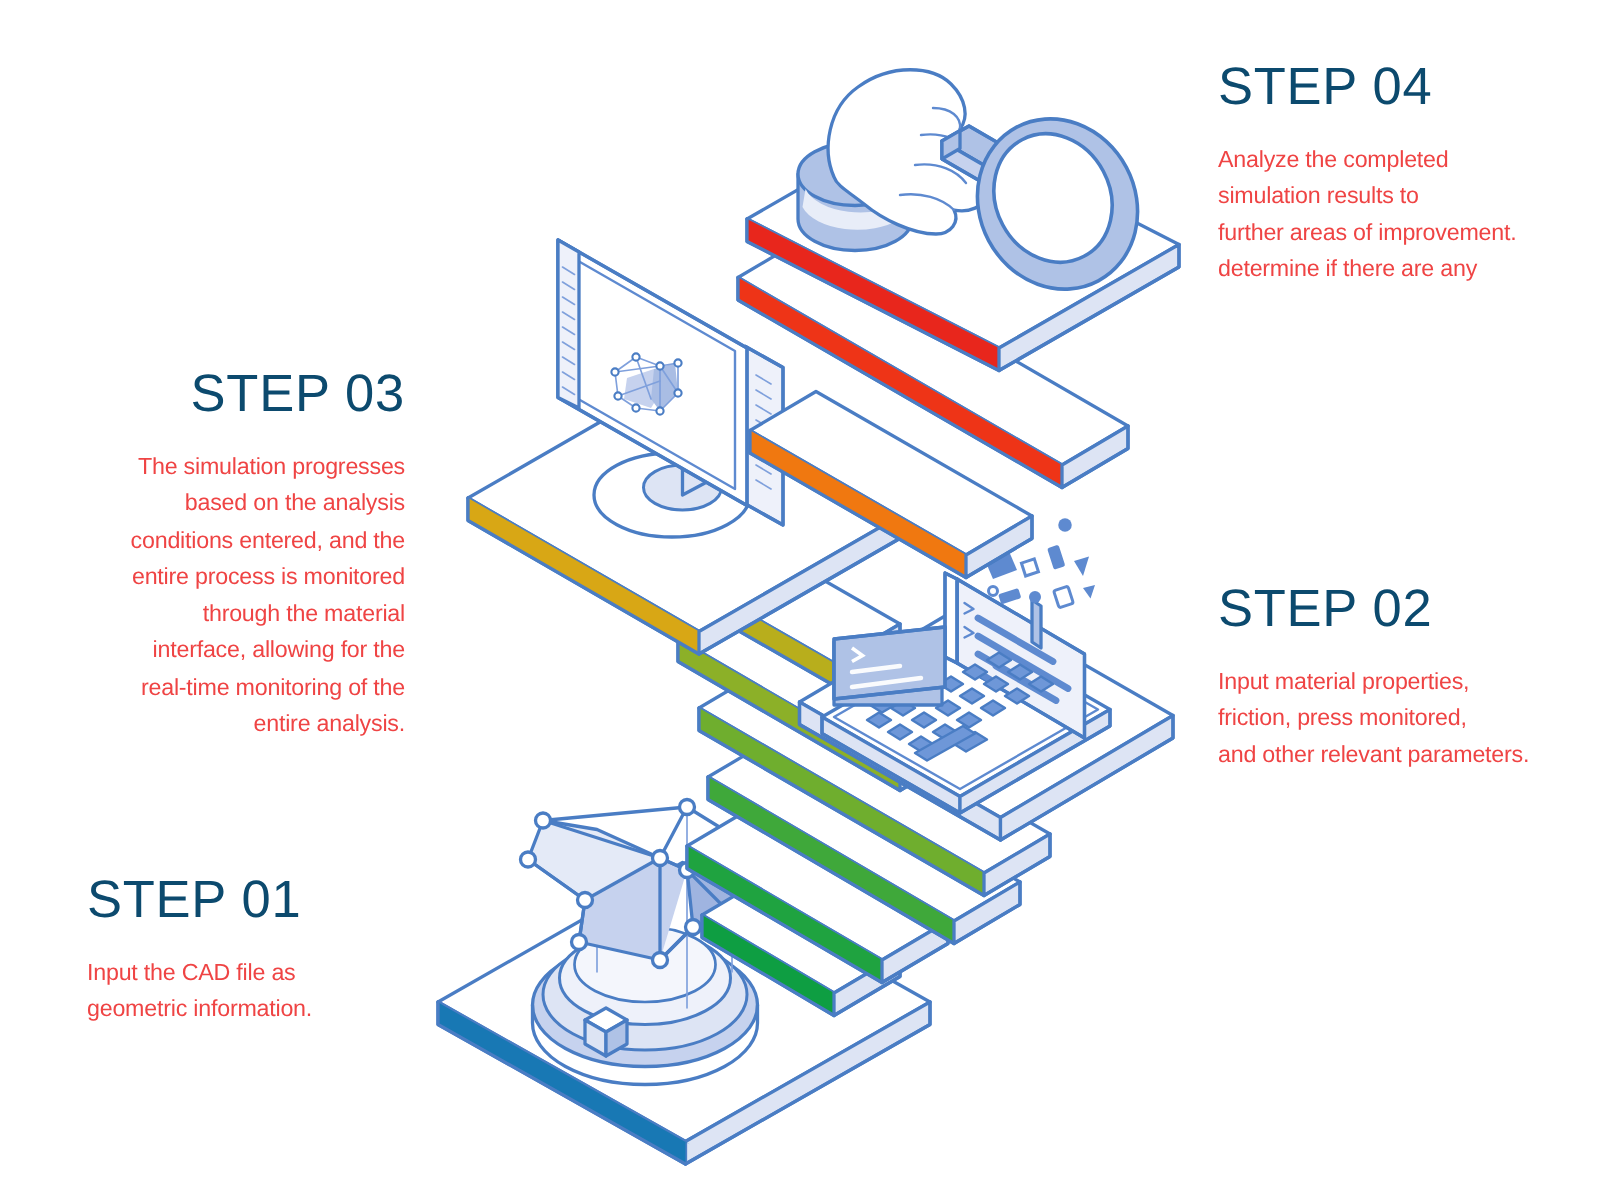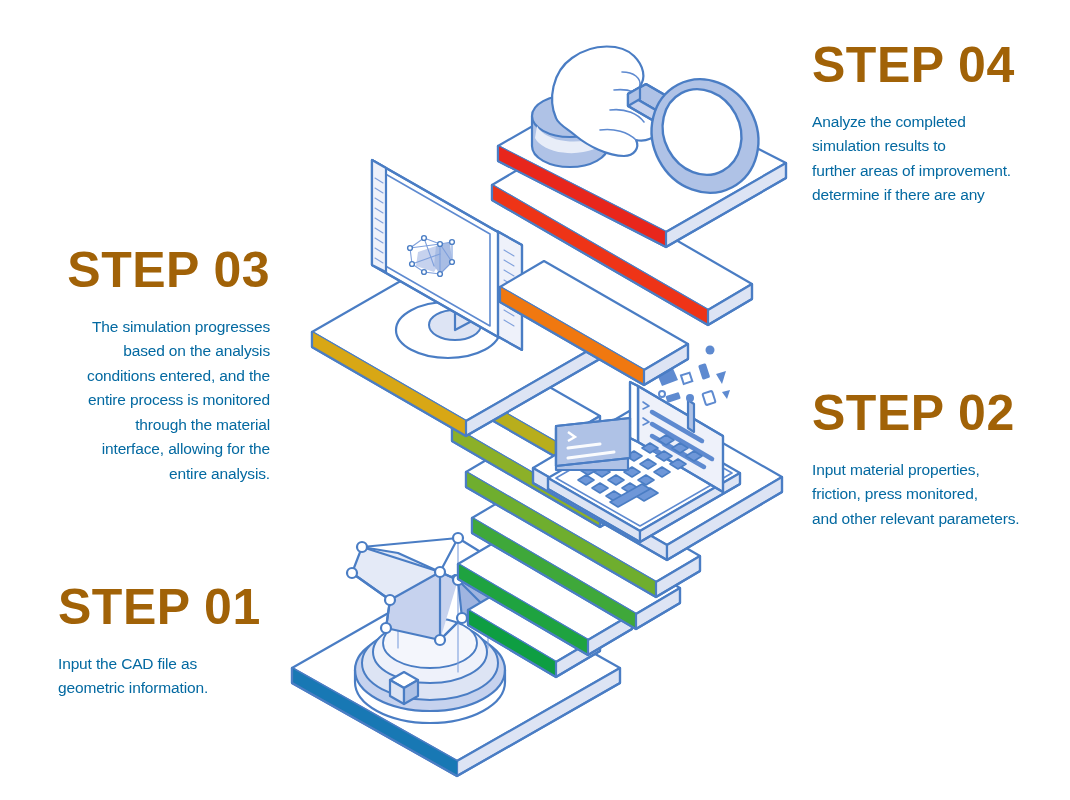--- a/index.html
+++ b/index.html
@@ -7,30 +7,30 @@
   body{
     width:1070px;height:800px;position:relative;overflow:hidden;
     font-family:"Liberation Sans","DejaVu Sans",sans-serif;
     -webkit-font-smoothing:antialiased;
   }
   #stage{position:absolute;left:0;top:0;width:1070px;height:800px;}
   .art{position:absolute;left:0;top:0;width:1070px;height:800px;}
 
   .step-block{position:absolute;}
   .step-title{
-    color:#a16207;
-    font-size:50px;
-    font-weight:700;
+    color:#0c4a6e;
+    font-size:35px;
+    font-weight:400;
     letter-spacing:0.5px;
     line-height:1;
     margin:0 0 20px 0;
     white-space:nowrap;
   }
   .step-body{
-    color:#0369a1;
+    color:#ef4444;
     font-size:15.5px;
     line-height:1.58;
     margin:0;
     font-weight:400;
     letter-spacing:-0.15px;
   }
   .step-body span{display:block;}
 
   #step01{left:58px;top:582px;width:260px;}
   #step02{left:812px;top:388px;width:250px;}
@@ -410,20 +410,21 @@
 
   <div class="step-block" id="step03">
     <h2 class="step-title">STEP 03</h2>
     <p class="step-body">
       <span>The simulation progresses</span>
       <span>based on the analysis</span>
       <span>conditions entered, and the</span>
       <span>entire process is monitored</span>
       <span>through the material</span>
       <span>interface, allowing for the</span>
+      <span>real-time monitoring of the</span>
       <span>entire analysis.</span>
     </p>
   </div>
 
   <div class="step-block" id="step04">
     <h2 class="step-title">STEP 04</h2>
     <p class="step-body">
       <span>Analyze the completed</span>
       <span>simulation results to</span>
       <span>further areas of improvement.</span>

